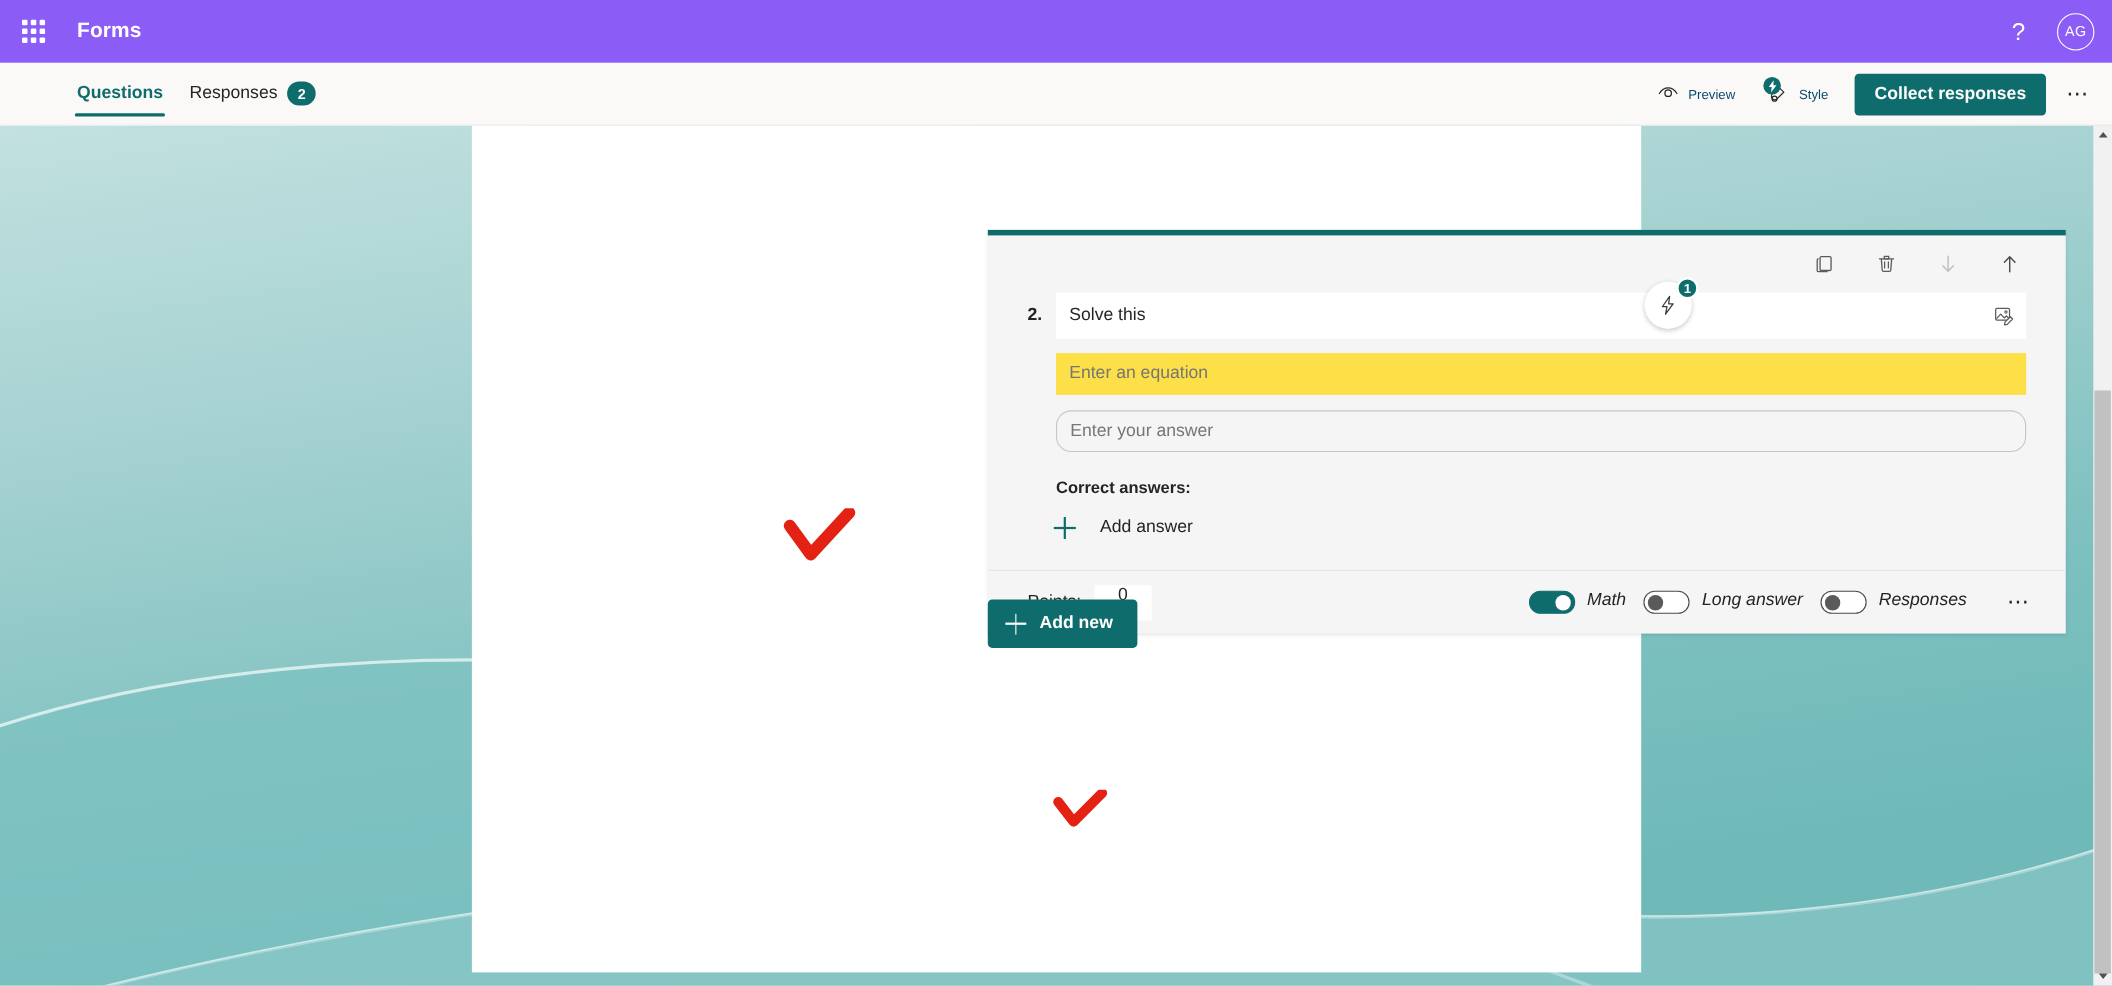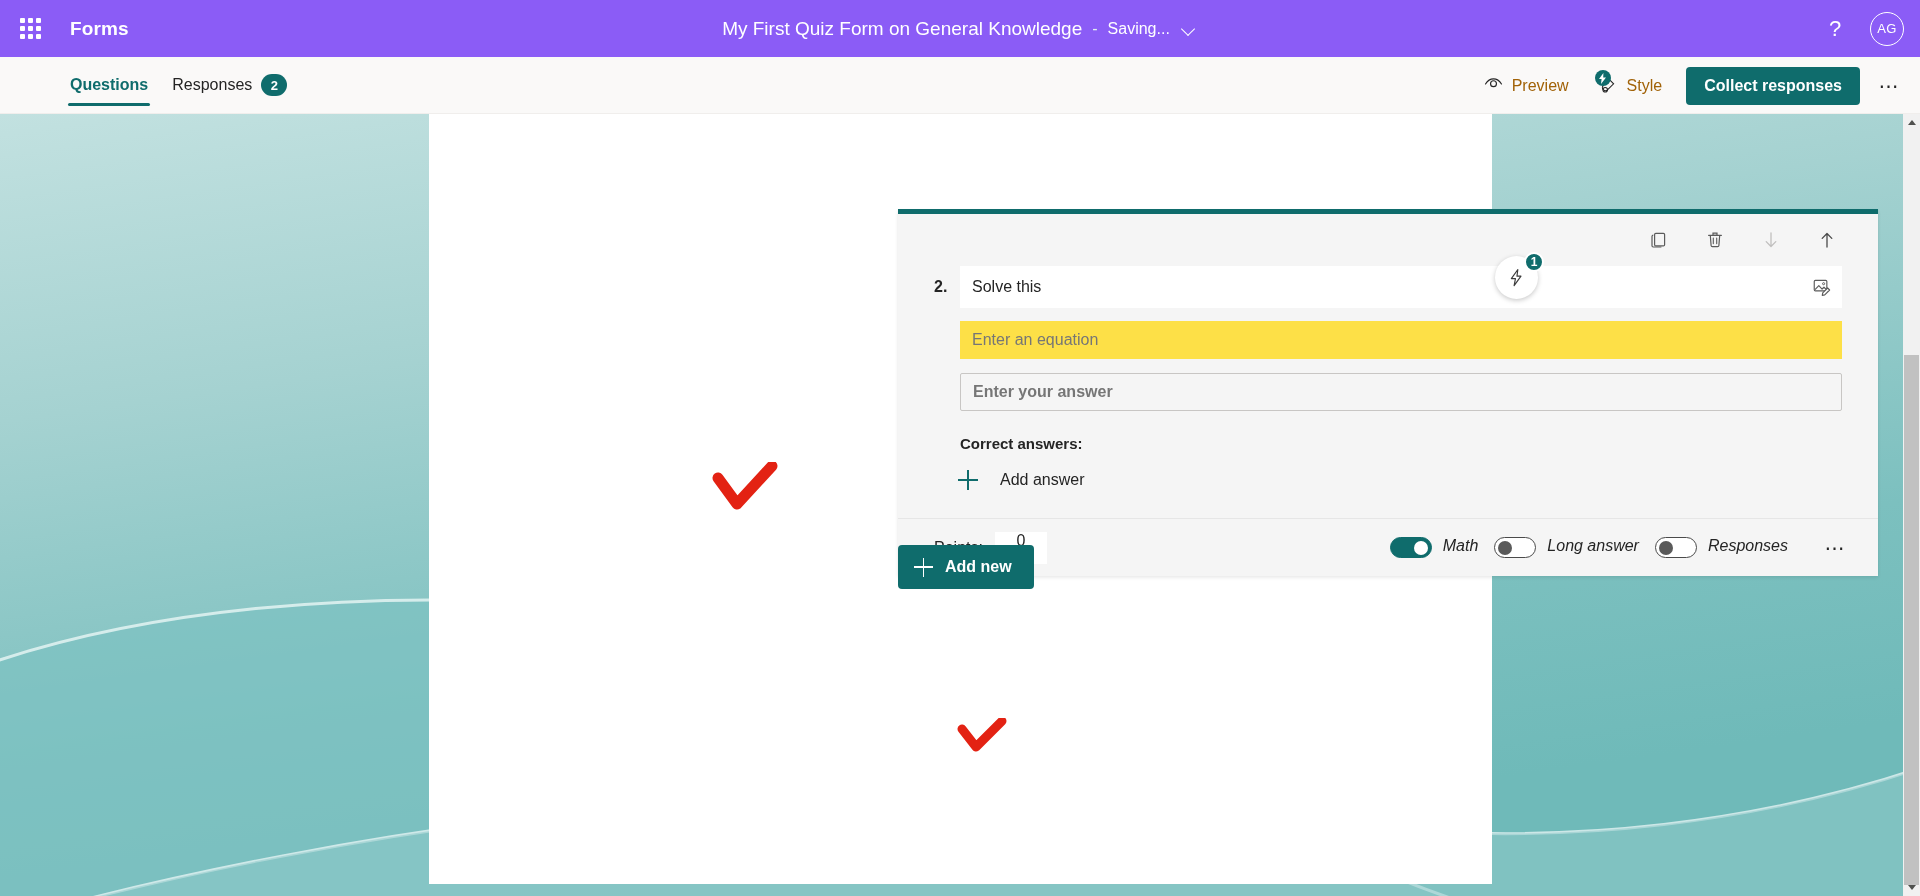--- a/index.html
+++ b/index.html
@@ -122,21 +122,21 @@
     font-size: 13px; font-weight: 600;
     display: flex; align-items: center; justify-content: center;
   }
   .cmd-right {
     position: absolute; right: 12px; top: 0; height: 57px;
     display: flex; align-items: center; gap: 4px;
   }
   .cmd-item {
     display: flex; align-items: center; gap: 9px;
     height: 38px; padding: 0 12px;
-    font-size: 16px; color: #a16207; cursor: pointer;
+    font-size: 12px; color: #0c4a6e; cursor: pointer;
     border-radius: 4px;
   }
   .cmd-primary {
     background: #0f6c6c; color: #ffffff;
     font-weight: 600; font-size: 16px;
     height: 38px; padding: 0 18px;
     border-radius: 4px; border: none;
     display: flex; align-items: center; cursor: pointer;
     font-family: "Liberation Sans", sans-serif;
     margin-left: 8px;
@@ -236,24 +236,24 @@
     margin: 13px 36px 0 62px;
     height: 38px; background: #fde047;
     display: flex; align-items: center;
     padding: 0 12px;
     font-size: 16px; color: #767676;
     position: relative;
   }
   .ans-field {
     margin: 14px 36px 0 62px;
     height: 38px; background: #f5f5f5;
-    border: 1px solid #c8c6c4; border-radius: 2px;
+    border: 1px solid #c8c6c4; border-radius: 14px;
     display: flex; align-items: center;
     padding: 0 12px;
-    font-size: 16px; color: #767676; font-weight: bold;
+    font-size: 16px; color: #767676;
   }
   .correct-label {
     margin: 24px 36px 0 62px;
     font-size: 15px; font-weight: 700; color: #242424;
   }
   .add-answer {
     margin: 12px 36px 0 60px;
     display: inline-flex; align-items: center; gap: 22px;
     font-size: 16px; color: #242424;
     cursor: pointer; height: 32px;
@@ -376,26 +376,20 @@
         <i></i>
         <i></i>
         <i></i>
         <i></i>
         <i></i>
         <i></i>
     </div>
   </div>
   <div class="app-name">Forms</div>
 
-  <div class="title-wrap">
-    <div class="form-title">My First Quiz Form on General Knowledge</div>
-    <div class="title-dash">-</div>
-    <div class="save-state">Saving...</div>
-    <div class="chev-down"></div>
-  </div>
 
   <div class="topbar-right">
     <div class="help-btn">?</div>
     <div class="avatar">AG</div>
   </div>
 </div>
 
 <div class="cmdbar">
   <div class="tabs">
     <div class="tab active">

